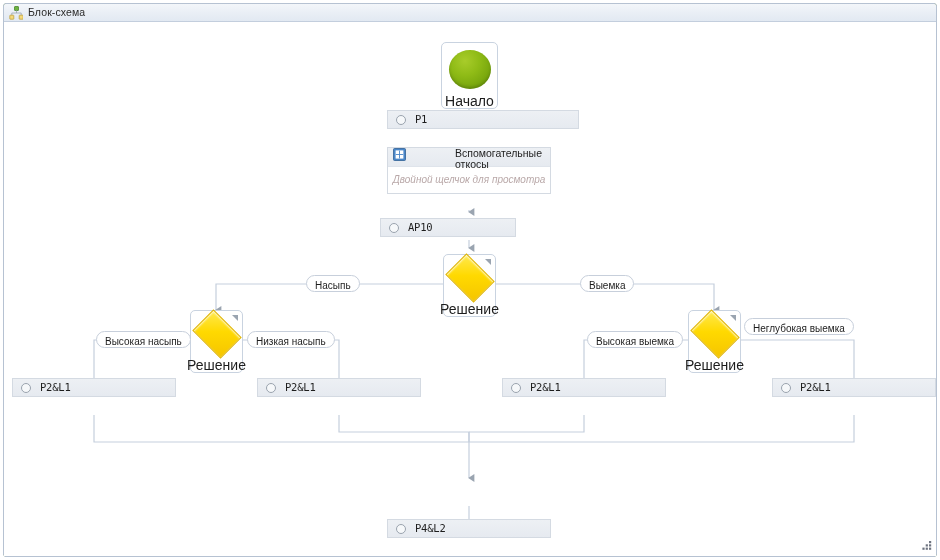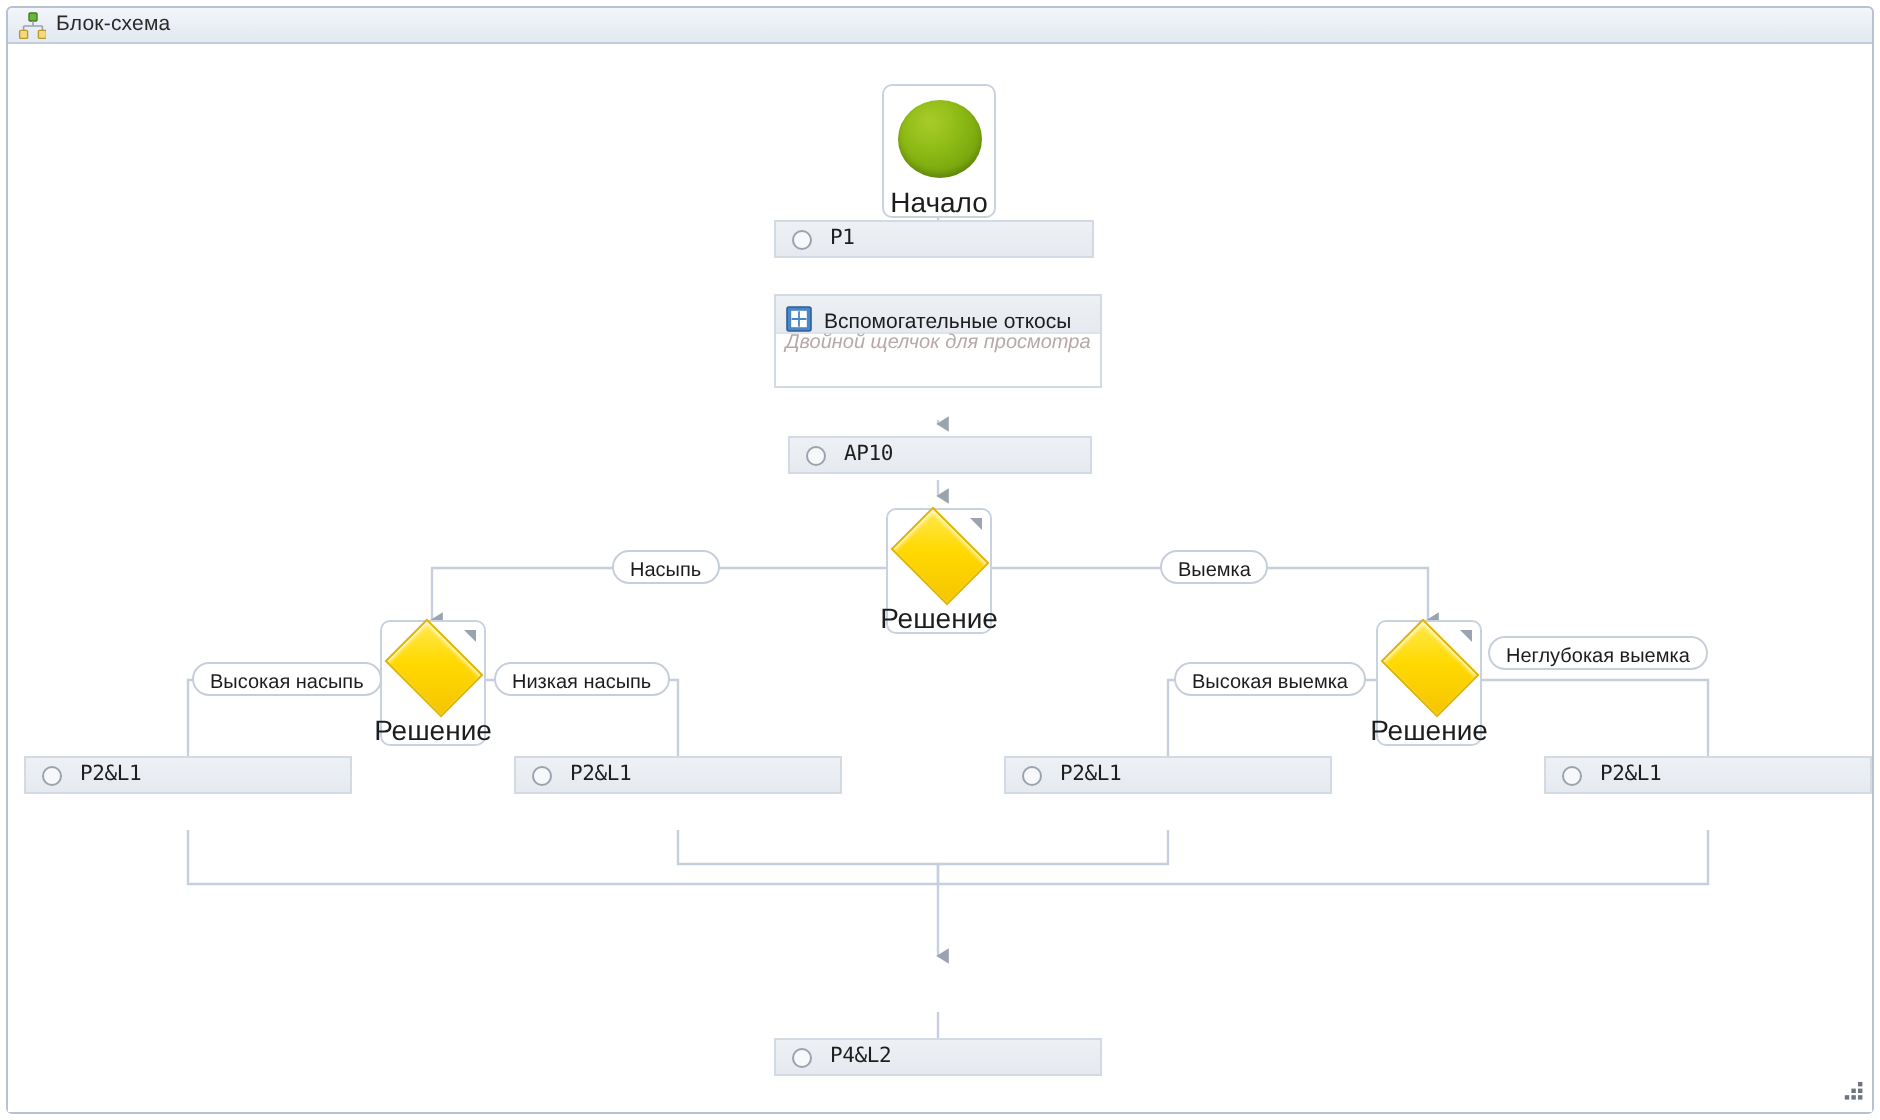--- a/index.html
+++ b/index.html
@@ -167,38 +167,40 @@
     box-sizing: border-box;
     border: 1px solid #d4dae2;
     background: #ffffff;
   }
   .subproc-head {
     height: 19px;
     box-sizing: border-box;
     background: linear-gradient(to bottom, #edf0f4 0%, #e6eaf0 100%);
     border-bottom: 1px solid #dfe4eb;
     display: flex;
-    align-items: flex-end;
+    align-items: flex-start;
     padding-left: 5px;
+    gap: 43px;
   }
   .subproc-icon {
     width: 13px;
     height: 13px;
     flex: 0 0 auto;
     margin-right: 6px;
     display: block;
   }
   .subproc-head-label {
     font-size: 10.5px;
     color: #1d1d1d;
     line-height: 1;
   }
   .subproc-body {
     height: 26px;
     display: flex;
+    align-items: center;
     justify-content: center;
     background: #ffffff;
   }
   .subproc-hint {
     font-size: 10px;
     color: #b9a8a8;
     font-style: italic;
     line-height: 1;
   }
 
@@ -287,40 +289,40 @@
 
           <path d="M465 484 L465 506" marker-end="url(#arw)"></path>
         </g>
       </svg>
 
       <div class="node card" style="left:437px; top:20px; width:57px; height:67px;">
         <div class="start-circle"></div>
         <div class="node-caption">Начало</div>
       </div>
 
-      <div class="node bar" style="left:383px; top:88px; width:160px;">
+      <div class="node bar" style="left:383px; top:88px; width:192px;">
         <span class="ring"></span>
         <span class="bar-label">P1</span>
       </div>
 
       <div class="node subproc" style="left:383px; top:125px; width:164px; height:47px;">
         <div class="subproc-head">
           <svg class="subproc-icon" viewBox="0 0 13 13">
             <rect x="0.5" y="0.5" width="12" height="12" rx="1" fill="#4a86c8" stroke="#2f5f94" stroke-width="0.8"></rect>
             <rect x="2.6" y="2.4" width="7.8" height="8.2" fill="#ffffff"></rect>
             <path d="M6.5 2.6 L6.5 10.4 M2.8 6.5 L10.2 6.5" stroke="#4a86c8" stroke-width="0.9"></path>
           </svg>
           <span class="subproc-head-label">Вспомогательные откосы</span>
         </div>
         <div class="subproc-body">
           <span class="subproc-hint">Двойной щелчок для просмотра</span>
         </div>
       </div>
 
-      <div class="node bar" style="left:390px; top:196px; width:152px;">
+      <div class="node bar" style="left:376px; top:196px; width:136px;">
         <span class="ring"></span>
         <span class="bar-label">AP10</span>
       </div>
 
       <div class="node card" style="left:439px; top:232px; width:53px; height:63px;">
         <div class="diamond"></div>
         <div class="corner-flag"></div>
         <div class="node-caption" style="margin-top:9px;">Решение</div>
       </div>
 

